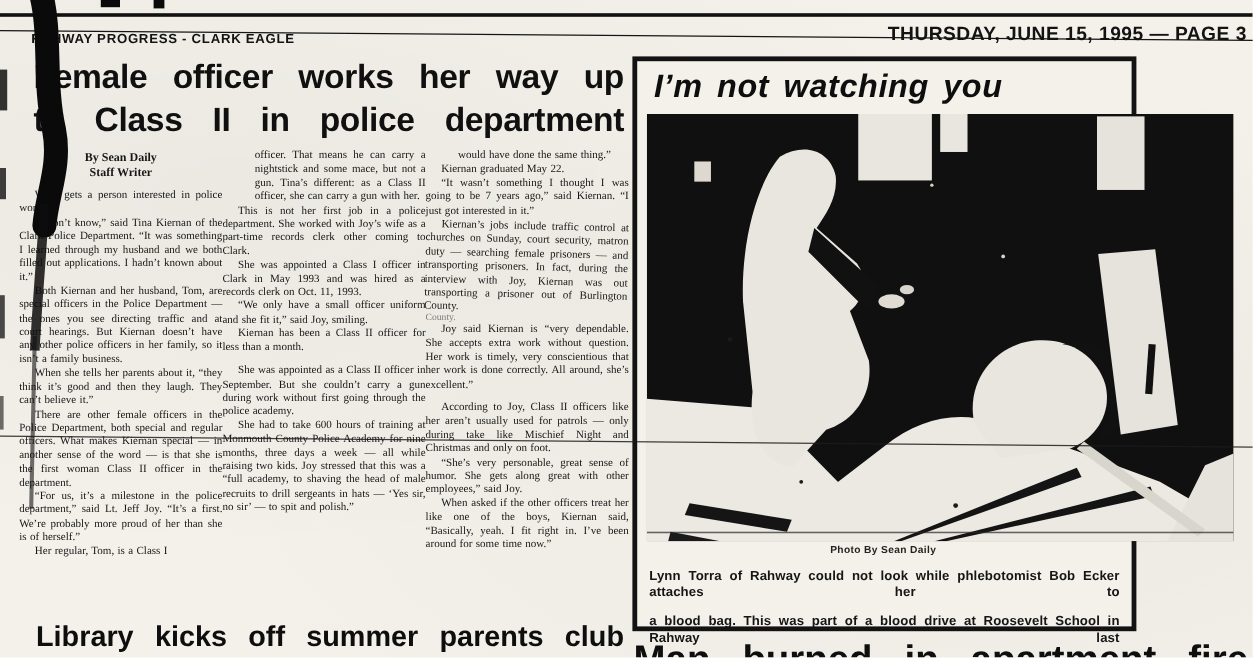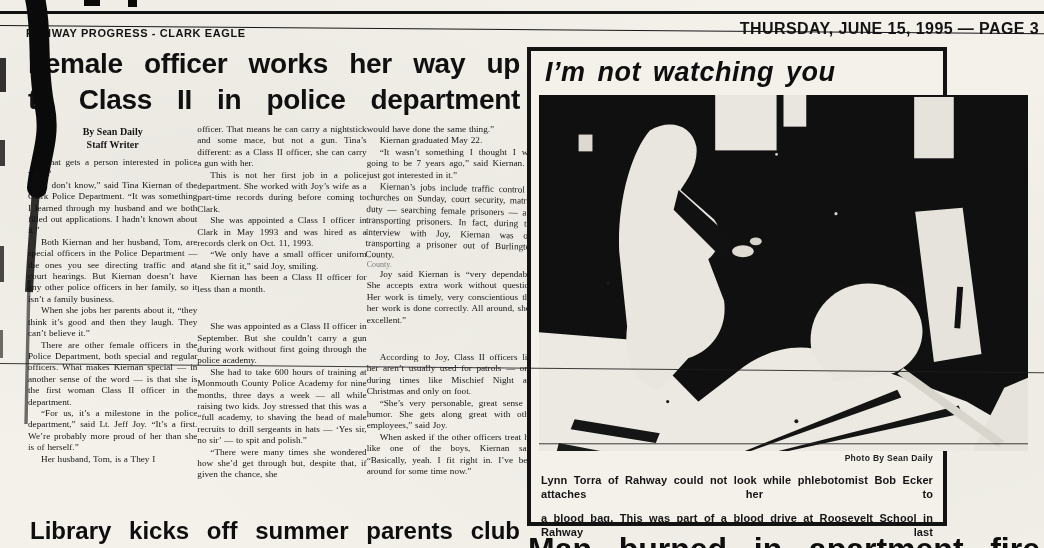--- a/index.html
+++ b/index.html
@@ -22,41 +22,41 @@
   .mast-left{position:absolute; top:27px; left:26px; font-family:"Liberation Sans",sans-serif;
              font-weight:bold; font-size:11px; letter-spacing:.6px; color:#131313;}
   .mast-right{position:absolute; top:20px; right:5px; font-family:"Liberation Sans",sans-serif;
              font-weight:bold; font-size:16px; letter-spacing:.4px; color:#131313;}
   
   .headline{position:absolute; top:46px; left:28px; width:492px;
             font-family:"Liberation Sans",sans-serif; font-weight:bold; color:#101010;}
   .headline .hl{font-size:28px; line-height:36px; text-align:justify; text-align-last:justify;
             letter-spacing:-0.3px;}
   
-  .columns{position:absolute; left:28px; top:124px; width:508px; display:flex; gap:0;}
+  .columns{position:absolute; left:16px; top:124px; width:508px; display:flex; gap:0;}
   .col{flex:1; min-width:0;}
   .byline{text-align:center; font-weight:bold; font-size:10px; line-height:13px; margin:1px 0 6px;}
   .col p{margin:0; text-indent:13px; text-align:justify; font-size:9.2px; line-height:11.4px;
          word-spacing:.5px;}
-  .col p.noindent{text-indent:0;}
-  .col p.gap{margin-top:26px;}
+  .col p.noindent{text-indent:0;margin-left:27px;}
+  .col p.gap{margin-top:8px;}
   .col p.tilt{transform:rotate(1.3deg); transform-origin:0 0;}
   .col p.ghost{text-indent:0; font-size:8px; line-height:9px; height:9px; overflow:hidden;
          opacity:.55; filter:blur(.4px); margin-top:-1px;}
   
   .library-head{position:absolute; left:30px; top:517px; width:490px;
          font-family:"Liberation Sans",sans-serif; font-weight:bold; font-size:24px; line-height:28px;
          text-align:justify; text-align-last:justify; color:#0e0e0e;}
   
   .photo-box{position:absolute; left:527px; top:47px; width:420px; height:479px;
          box-sizing:border-box; border:4px solid #131313; background:#f3f1ea; padding:4px 8px 6px;}
   .photo-title{font-family:"Liberation Sans",sans-serif; font-style:italic; font-weight:bold;
          font-size:27px; letter-spacing:.5px; word-spacing:4px; margin:2px 0 7px 6px; color:#0e0e0e;}
   .photo-frame{width:489px; height:356px; display:block;}
-  .photo-credit{text-align:right; font-family:"Liberation Sans",sans-serif; font-weight:bold;
+  .photo-credit{text-align:center; font-family:"Liberation Sans",sans-serif; font-weight:bold;
          font-size:8.5px; margin:2px 2px 3px 0; color:#222; letter-spacing:.3px;}
   .photo-caption{margin:0 2px;}
   .cap-line{font-family:"Liberation Sans",sans-serif; font-weight:bold; font-size:11px;
          line-height:13.5px; color:#151515; text-align:justify; letter-spacing:.1px;}
   .cap-line:not(:last-child){text-align-last:justify;}
   
   .man-head{position:absolute; left:528px; top:531px; width:512px;
          font-family:"Liberation Sans",sans-serif; font-weight:bold; font-size:32px; line-height:36px;
          text-align:justify; text-align-last:justify; color:#0e0e0e;}
 </style>
@@ -78,47 +78,46 @@
   <div class="columns">
     <div class="col">
       <div class="byline">
         <div>By Sean Daily</div>
         <div>Staff Writer</div>
       </div>
       <div>
           <p class="">What gets a person interested in police work?</p>
           <p class="">“I don’t know,” said Tina Kiernan of the Clark Police Department. “It was something I learned through my husband and we both filled out applications. I hadn’t known about it.”</p>
           <p class="">Both Kiernan and her husband, Tom, are special officers in the Police Department — the ones you see directing traffic and at court hearings. But Kiernan doesn’t have any other police officers in her family, so it isn’t a family business.</p>
-          <p class="">When she jobs her parents about it, “they think it’s good and then they laugh. They can’t believe it.”</p>
+          <p class="">When she tells her parents about it, “they think it’s good and then they laugh. They can’t believe it.”</p>
           <p class="">There are other female officers in the Police Department, both special and regular officers. What makes Kiernan special — in another sense of the word — is that she is the first woman Class II officer in the department.</p>
           <p class="">“For us, it’s a milestone in the police department,” said Lt. Jeff Joy. “It’s a first. We’re probably more proud of her than she is of herself.”</p>
-          <p class="">Her husband, Tom, is a They I</p>
+          <p class="">Her regular, Tom, is a Class I</p>
         </div>
     </div>
     <div class="col">
       <div>
           <p class="noindent">officer. That means he can carry a nightstick and some mace, but not a gun. Tina’s different: as a Class II officer, she can carry a gun with her.</p>
-          <p class="">This is not her first job in a police department. She worked with Joy’s wife as a part-time records during before coming to Clark.</p>
+          <p class="">This is not her first job in a police department. She worked with Joy’s wife as a part-time records clerk other coming to Clark.</p>
           <p class="">She was appointed a Class I officer in Clark in May 1993 and was hired as a records clerk on Oct. 11, 1993.</p>
           <p class="">“We only have a small officer uniform and she fit it,” said Joy, smiling.</p>
           <p class="">Kiernan has been a Class II officer for less than a month.</p>
           <p class="gap">She was appointed as a Class II officer in September. But she couldn’t carry a gun during work without first going through the police academy.</p>
           <p class="">She had to take 600 hours of training at Monmouth County Police Academy for nine months, three days a week — all while raising two kids. Joy stressed that this was a “full academy, to shaving the head of male recruits to drill sergeants in hats — ‘Yes sir, no sir’ — to spit and polish.”</p>
-          <p class="">“There were many times she wondered how she’d get through but, despite that, if given the chance, she</p>
         </div>
     </div>
     <div class="col">
       <div>
           <p class="noindent">would have done the same thing.”</p>
           <p class="">Kiernan graduated May 22.</p>
           <p class="">“It wasn’t something I thought I was going to be 7 years ago,” said Kiernan. “I just got interested in it.”</p>
           <p class="tilt">Kiernan’s jobs include traffic control at churches on Sunday, court security, matron duty — searching female prisoners — and transporting prisoners. In fact, during the interview with Joy, Kiernan was out transporting a prisoner out of Burlington County.</p>
           <p class="ghost">County.</p>
           <p class="">Joy said Kiernan is “very dependable. She accepts extra work without question. Her work is timely, very conscientious that her work is done correctly. All around, she’s excellent.”</p>
-          <p class="gap">According to Joy, Class II officers like her aren’t usually used for patrols — only during times like Mischief Night and Christmas and only on foot.</p>
+          <p class="gap">According to Joy, Class II officers like her aren’t usually used for patrols — only during take like Mischief Night and Christmas and only on foot.</p>
           <p class="">“She’s very personable, great sense of humor. She gets along great with other employees,” said Joy.</p>
           <p class="">When asked if the other officers treat her like one of the boys, Kiernan said, “Basically, yeah. I fit right in. I’ve been around for some time now.”</p>
         </div>
     </div>
   </div>
 
   <div class="library-head">Library kicks off summer parents club</div>
 
   <div class="photo-box">
     <div class="photo-title">I’m not watching you</div>

